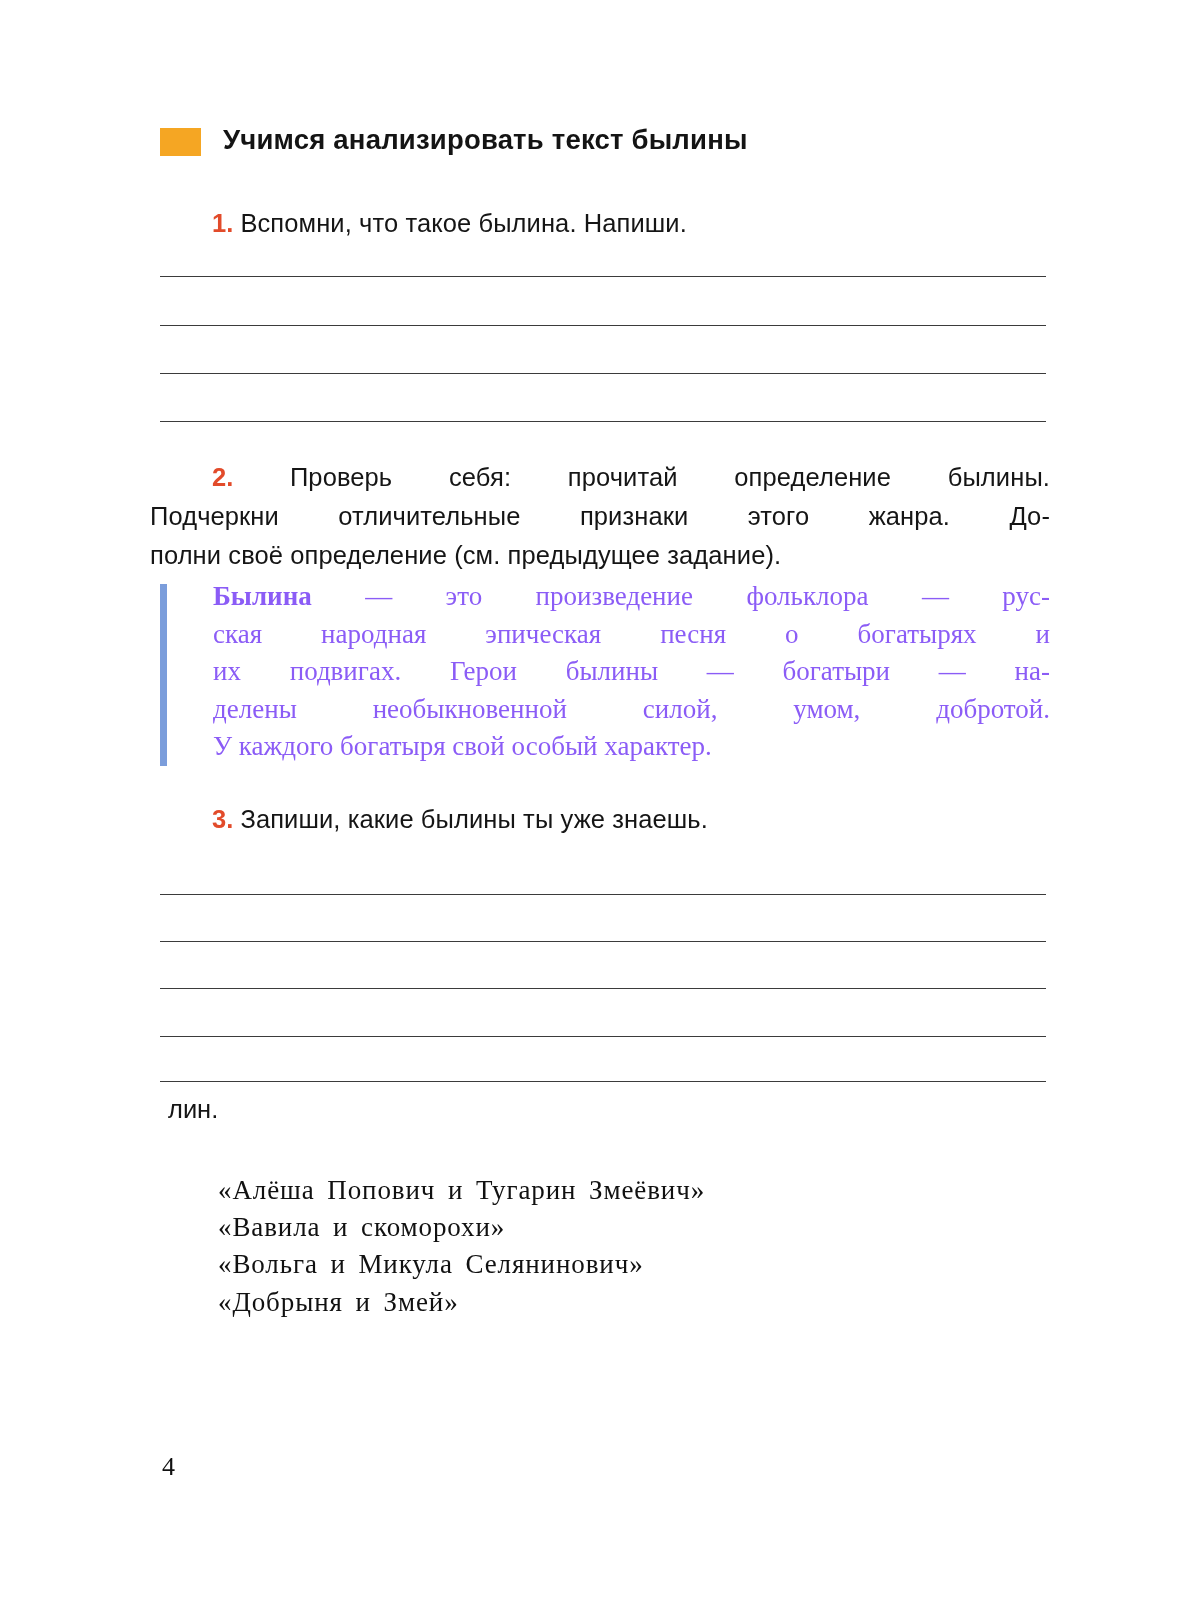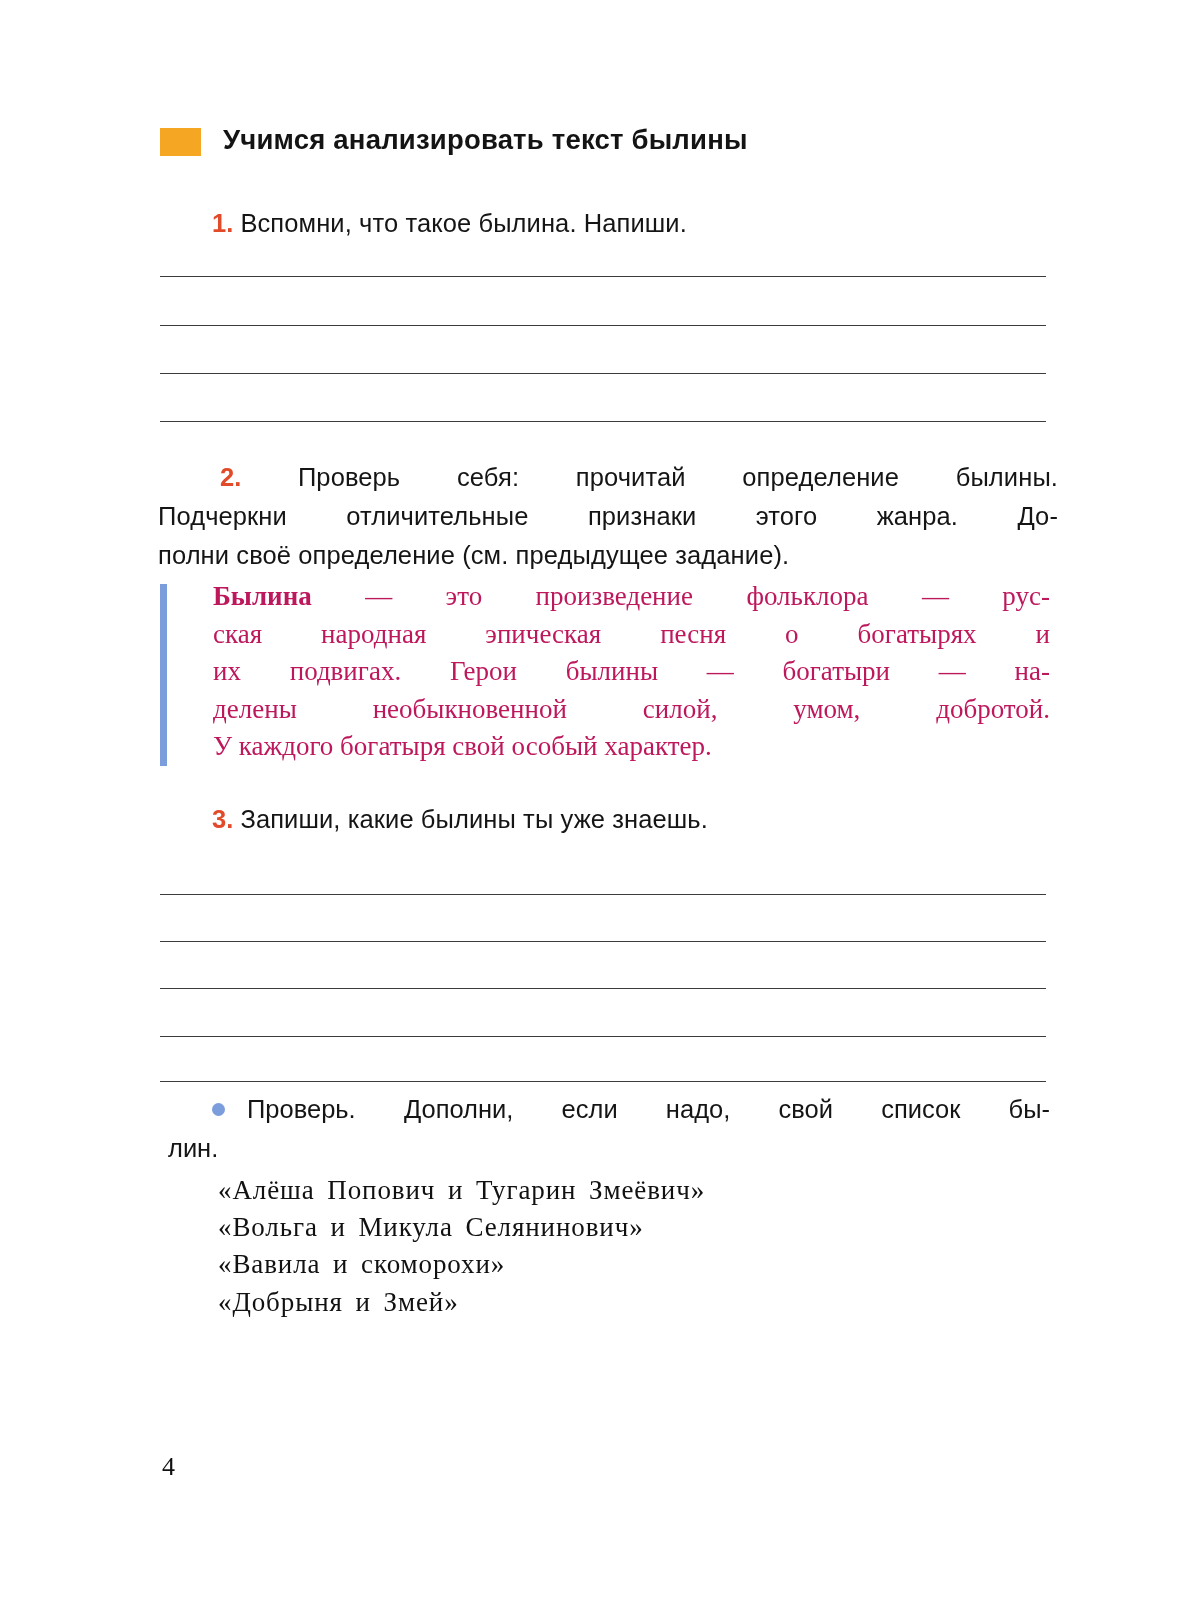--- a/index.html
+++ b/index.html
@@ -64,21 +64,21 @@
   }
   .task .body {
     letter-spacing: 0.1px;
   }
   .task-indent {
     display: inline-block;
     width: 62px;
   }
 
   #task1 { top: 204px; }
-  #task2 { top: 458px; margin-left: 8px; }
+  #task2 { top: 458px; }
   #task3 { top: 800px; }
 
   
   .task .jline {
     display: block;
     text-align: justify;
     text-align-last: justify;
     white-space: nowrap;
   }
   .task .jline.last {
@@ -107,21 +107,21 @@
     top: 6px;
     width: 7px;
     height: 182px;
     background: #7b9ddb;
   }
   .definition .deftext {
     margin-left: 53px;
     font-family: "Liberation Serif", serif;
     font-size: 27px;
     line-height: 37.5px;
-    color: #be185d;
+    color: #8b5cf6;
     text-align: justify;
   }
   .definition .deftext b {
     font-weight: bold;
   }
   .definition .dline {
     display: block;
     text-align: justify;
     text-align-last: justify;
     white-space: nowrap;
@@ -228,26 +228,25 @@
     </div>
   </div>
 
   <div class="rule" style="top:894px"></div>
   <div class="rule" style="top:941px"></div>
   <div class="rule" style="top:988px"></div>
   <div class="rule" style="top:1036px"></div>
   <div class="rule" style="top:1081px"></div>
 
   <div id="bullet-para">
-    <span class="jline"><span class="bullet-dot"></span><span>Проверь. Дополни, если надо, свой список бы-</span></span>
     <span class="jline last"><span>лин.</span></span>
   </div>
 
   <div id="bylina-list">
     <div class="bylina-item">«Алёша Попович и Тугарин Змеёвич»</div>
+    <div class="bylina-item">«Вавила и скоморохи»</div>
     <div class="bylina-item">«Вольга и Микула Селянинович»</div>
-    <div class="bylina-item">«Вавила и скоморохи»</div>
     <div class="bylina-item">«Добрыня и Змей»</div>
   </div>
 
   <div id="page-number">4</div>
 
 </div>
 
 </body></html>

